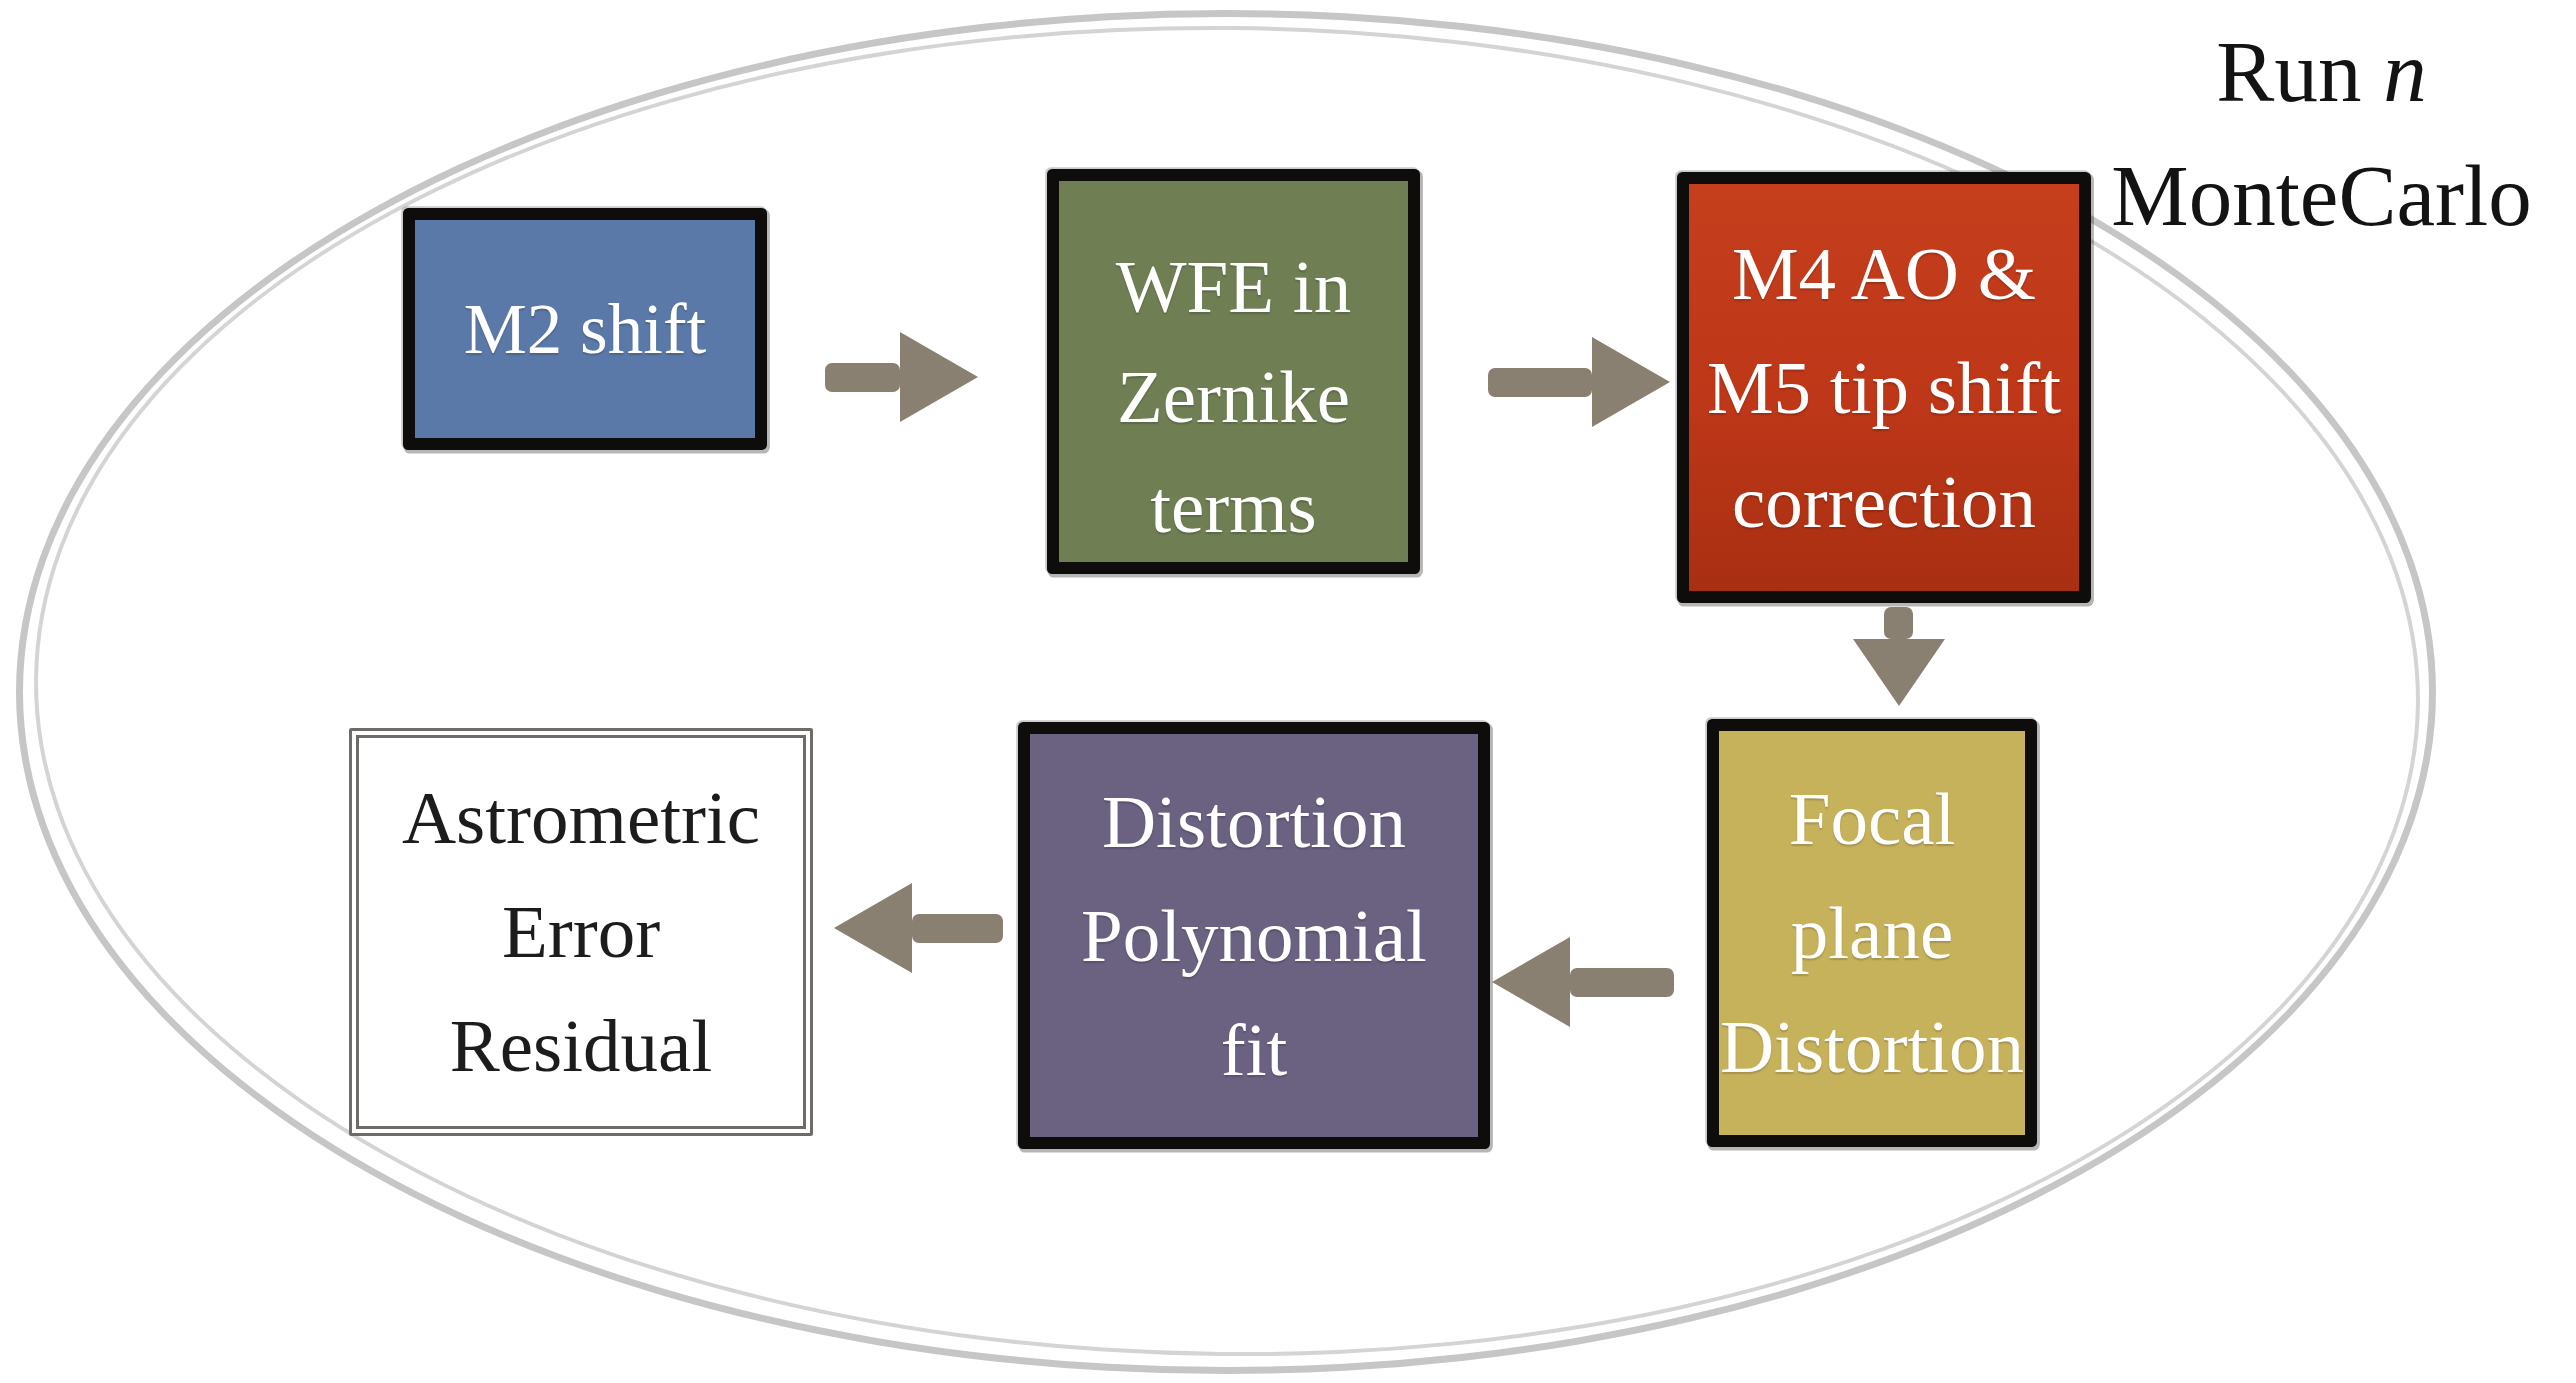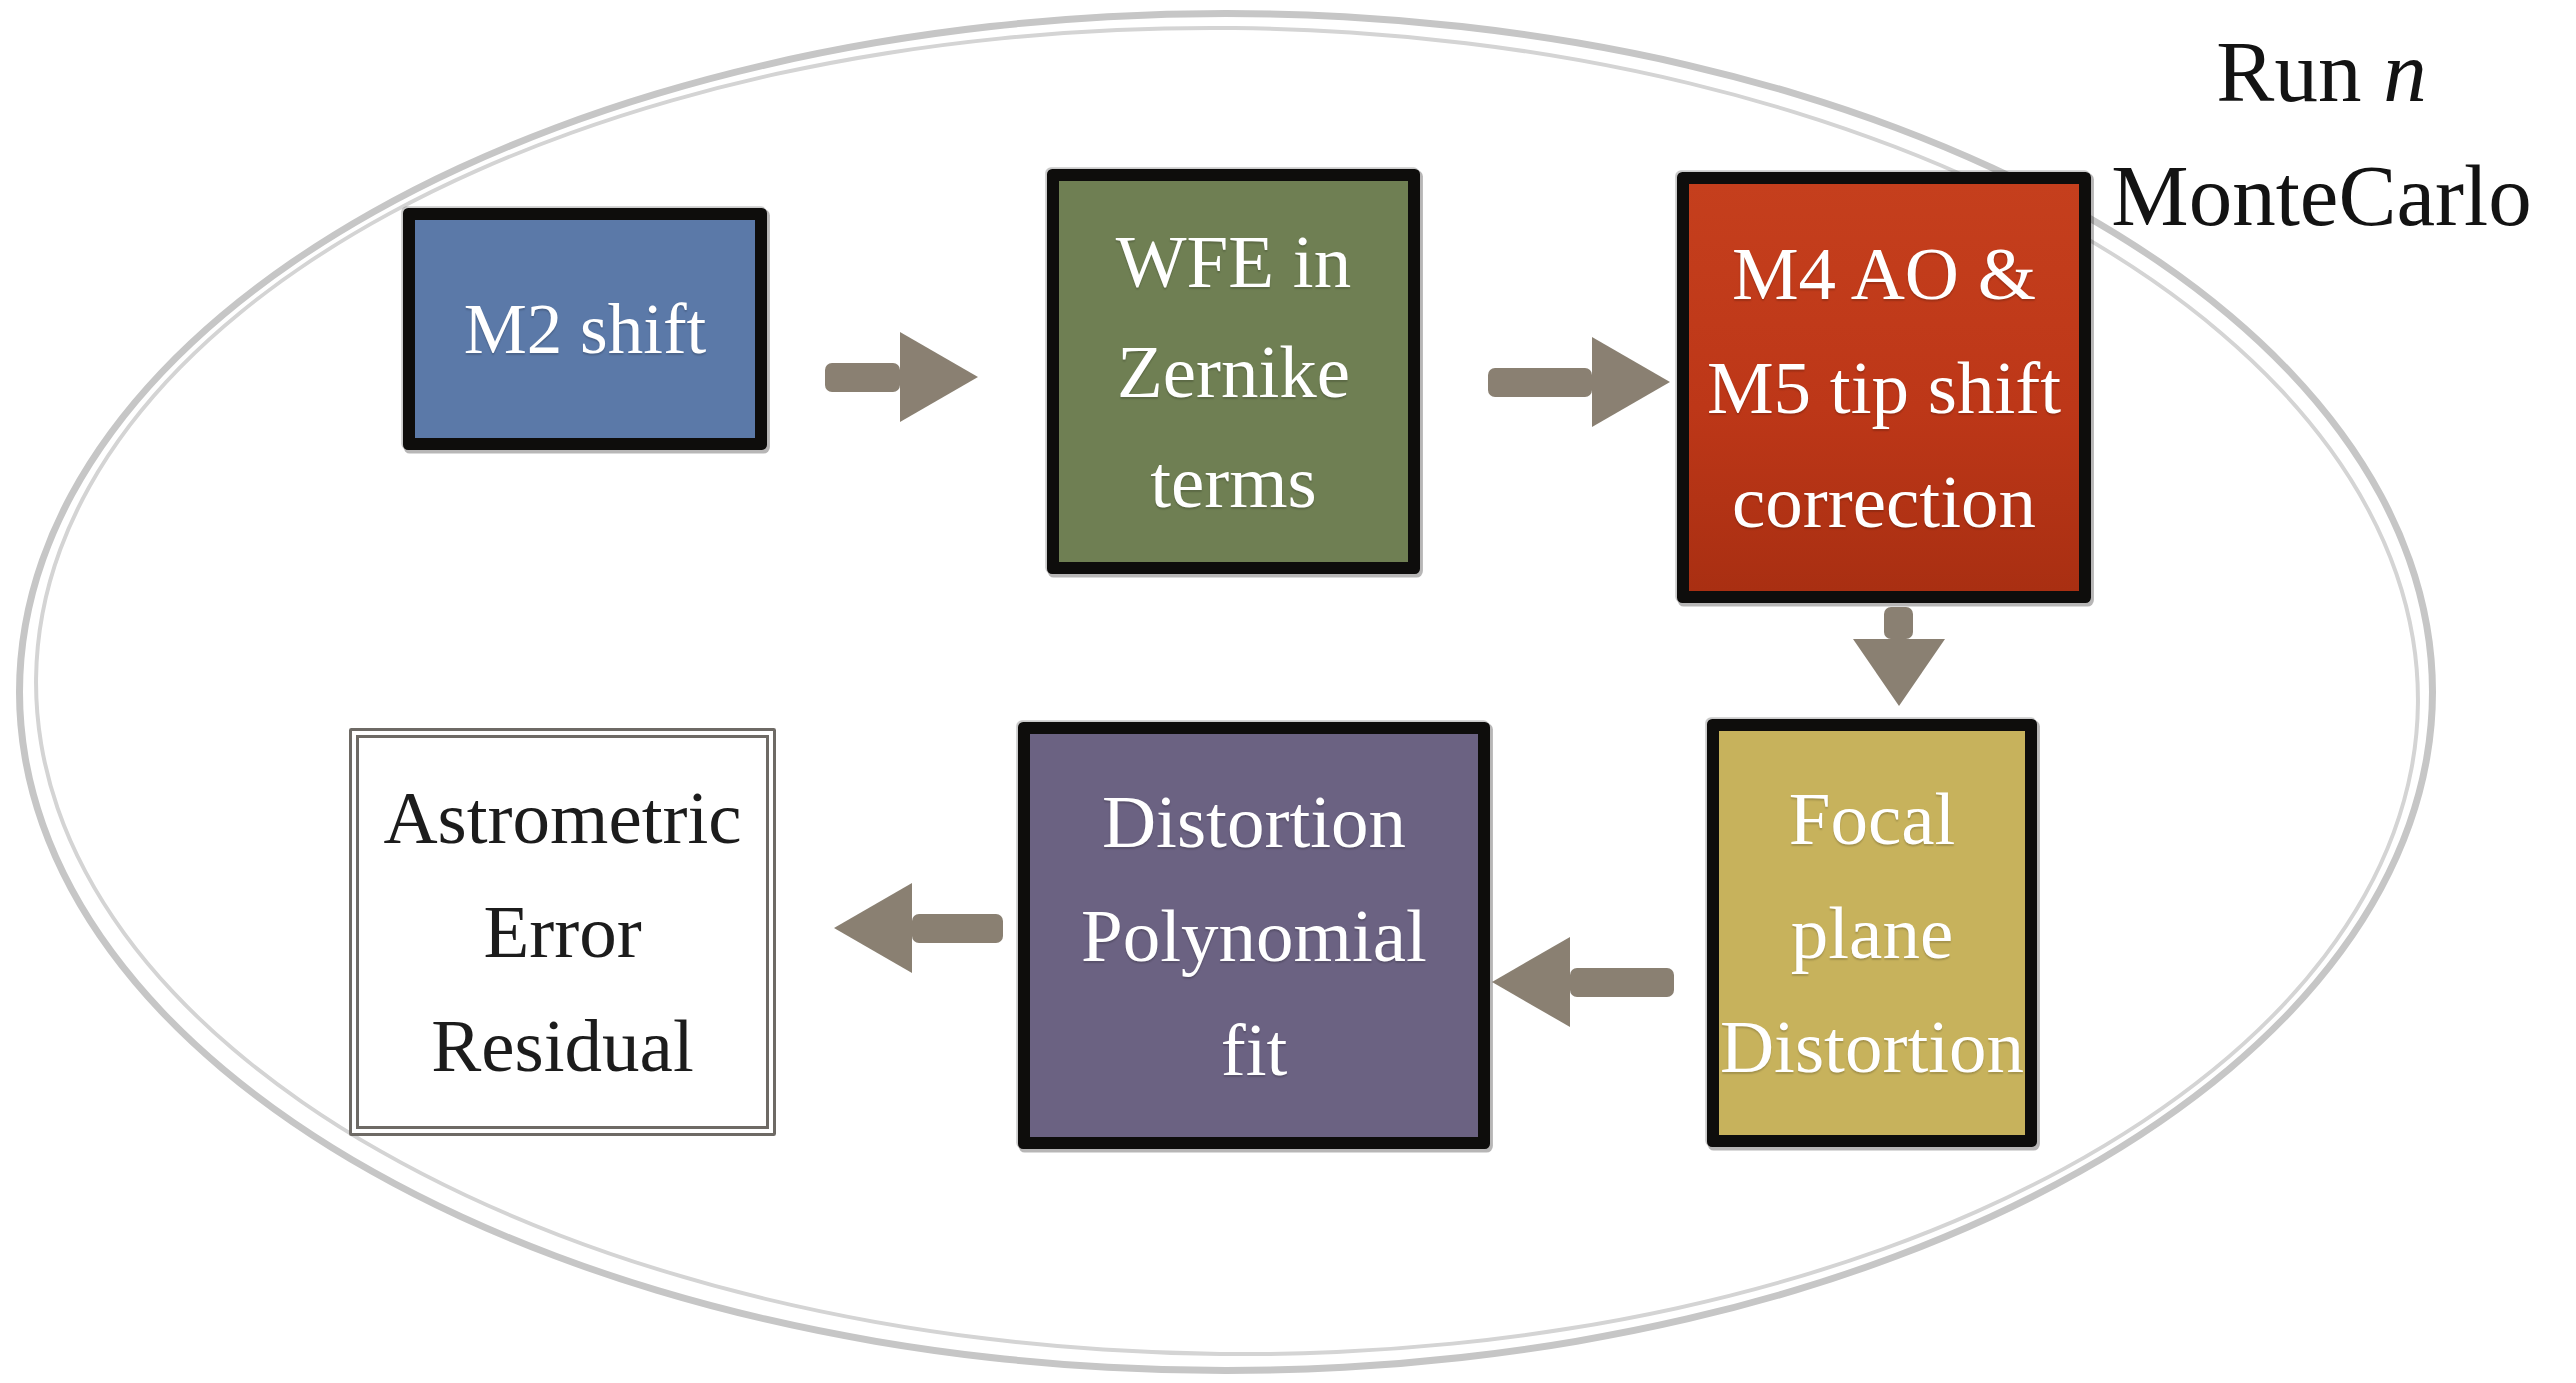--- a/index.html
+++ b/index.html
@@ -66,27 +66,27 @@
   }
   .node .nline {
     font-size: 75px;
     line-height: 114px;
     white-space: nowrap;
     text-shadow: 0 1.7px 1.7px rgba(0,0,0,0.18);
   }
 
   .n-m2     { left: 403px;  top: 208px;  width: 364px; height: 242px; background: #5b79a8; }
   .n-m2 .nline { font-size: 71px; }
-  .n-wfe    { left: 1047px; top: 169px;  width: 373px; height: 405px; background: #6f7f53; }
+  .n-wfe    { left: 1047px; top: 169px;  width: 373px; height: 405px; background: #6f7f53; justify-content: flex-end; }
   .n-wfe .nline { line-height: 110px; }
   .n-m4m5   { left: 1677px; top: 172px;  width: 414px; height: 431px;
               background: linear-gradient(180deg, #c53f1d 0%, #bd3718 55%, #a92f12 100%); align-items: center; }
   .n-focal  { left: 1707px; top: 719px; width: 330px; height: 428px; background: #c7b25c; }
   .n-poly   { left: 1018px; top: 722px; width: 472px; height: 427px; background: #6b6282; }
-  .n-astro  { left: 349px;  top: 728px; width: 427px; height: 408px;
+  .n-astro  { left: 349px;  top: 728px; width: 464px; height: 408px;
               background: #ffffff; border: 10.4px double #6e6a65; box-shadow: none;
               border-radius: 2.3px; color: #1c1c1c; }
   .n-astro .nline { text-shadow: none; }
 
   
   .arrow {
     position: absolute;
     display: flex;
     align-items: center;
     z-index: 1;

